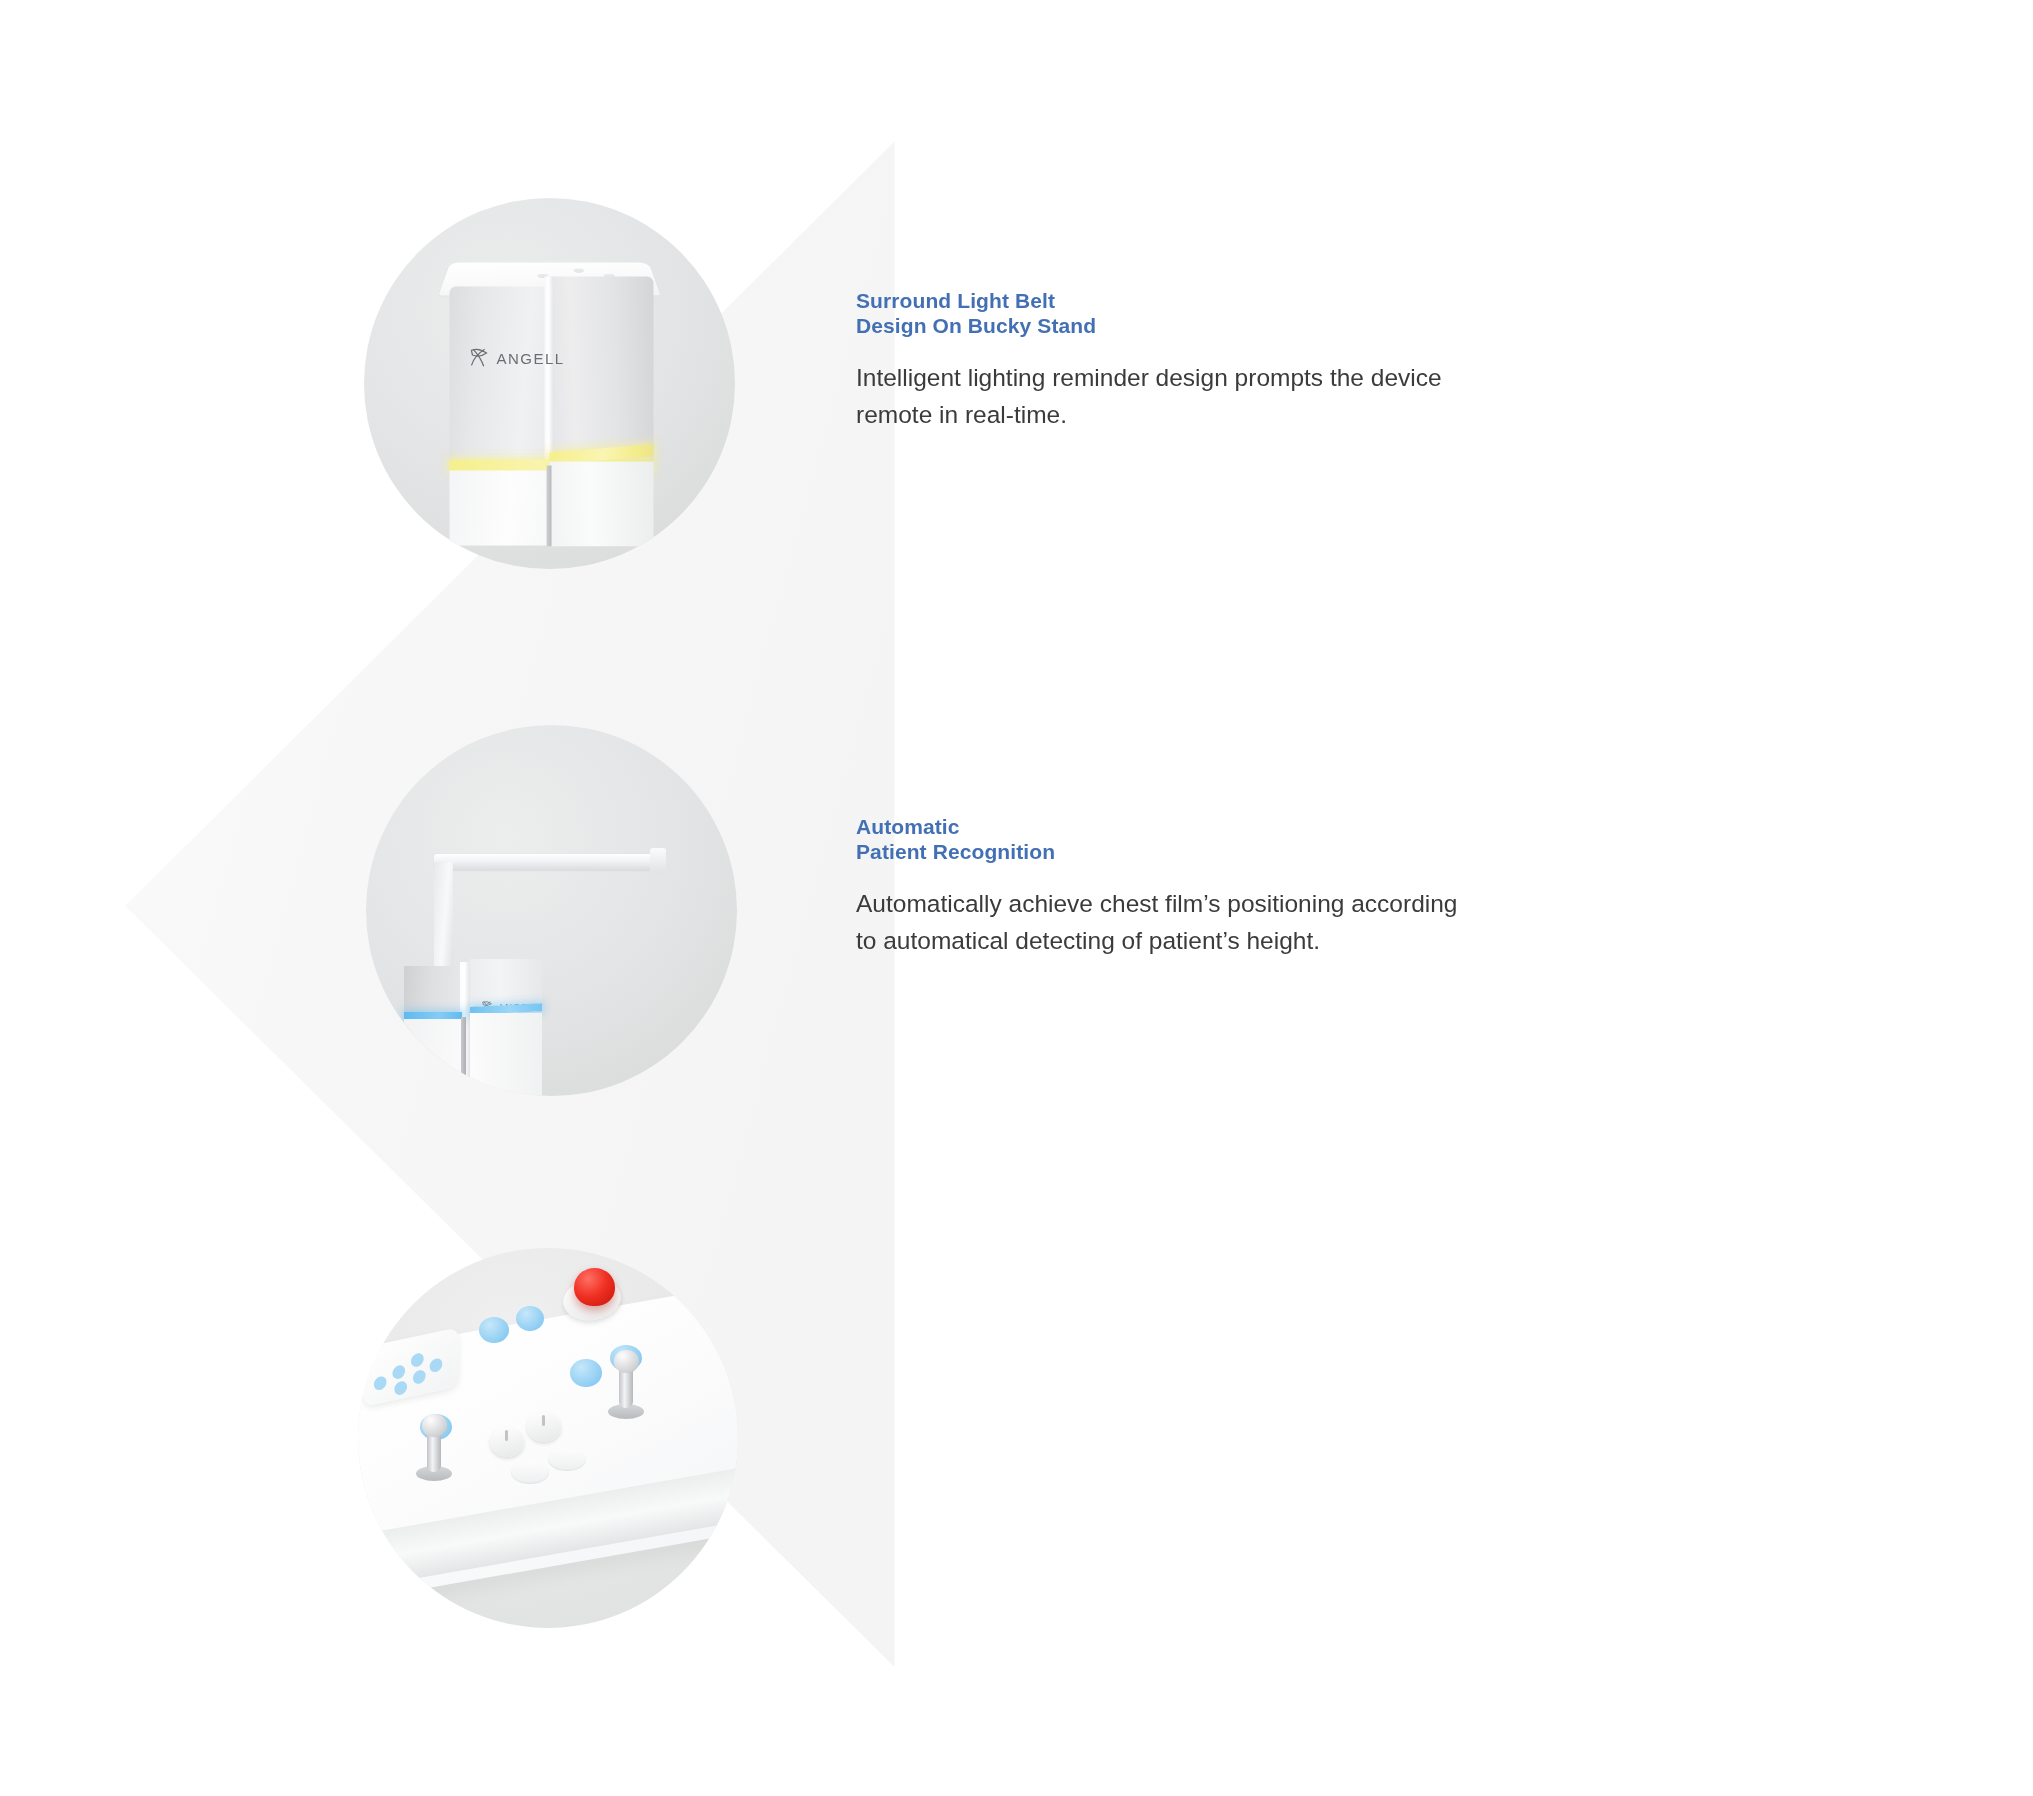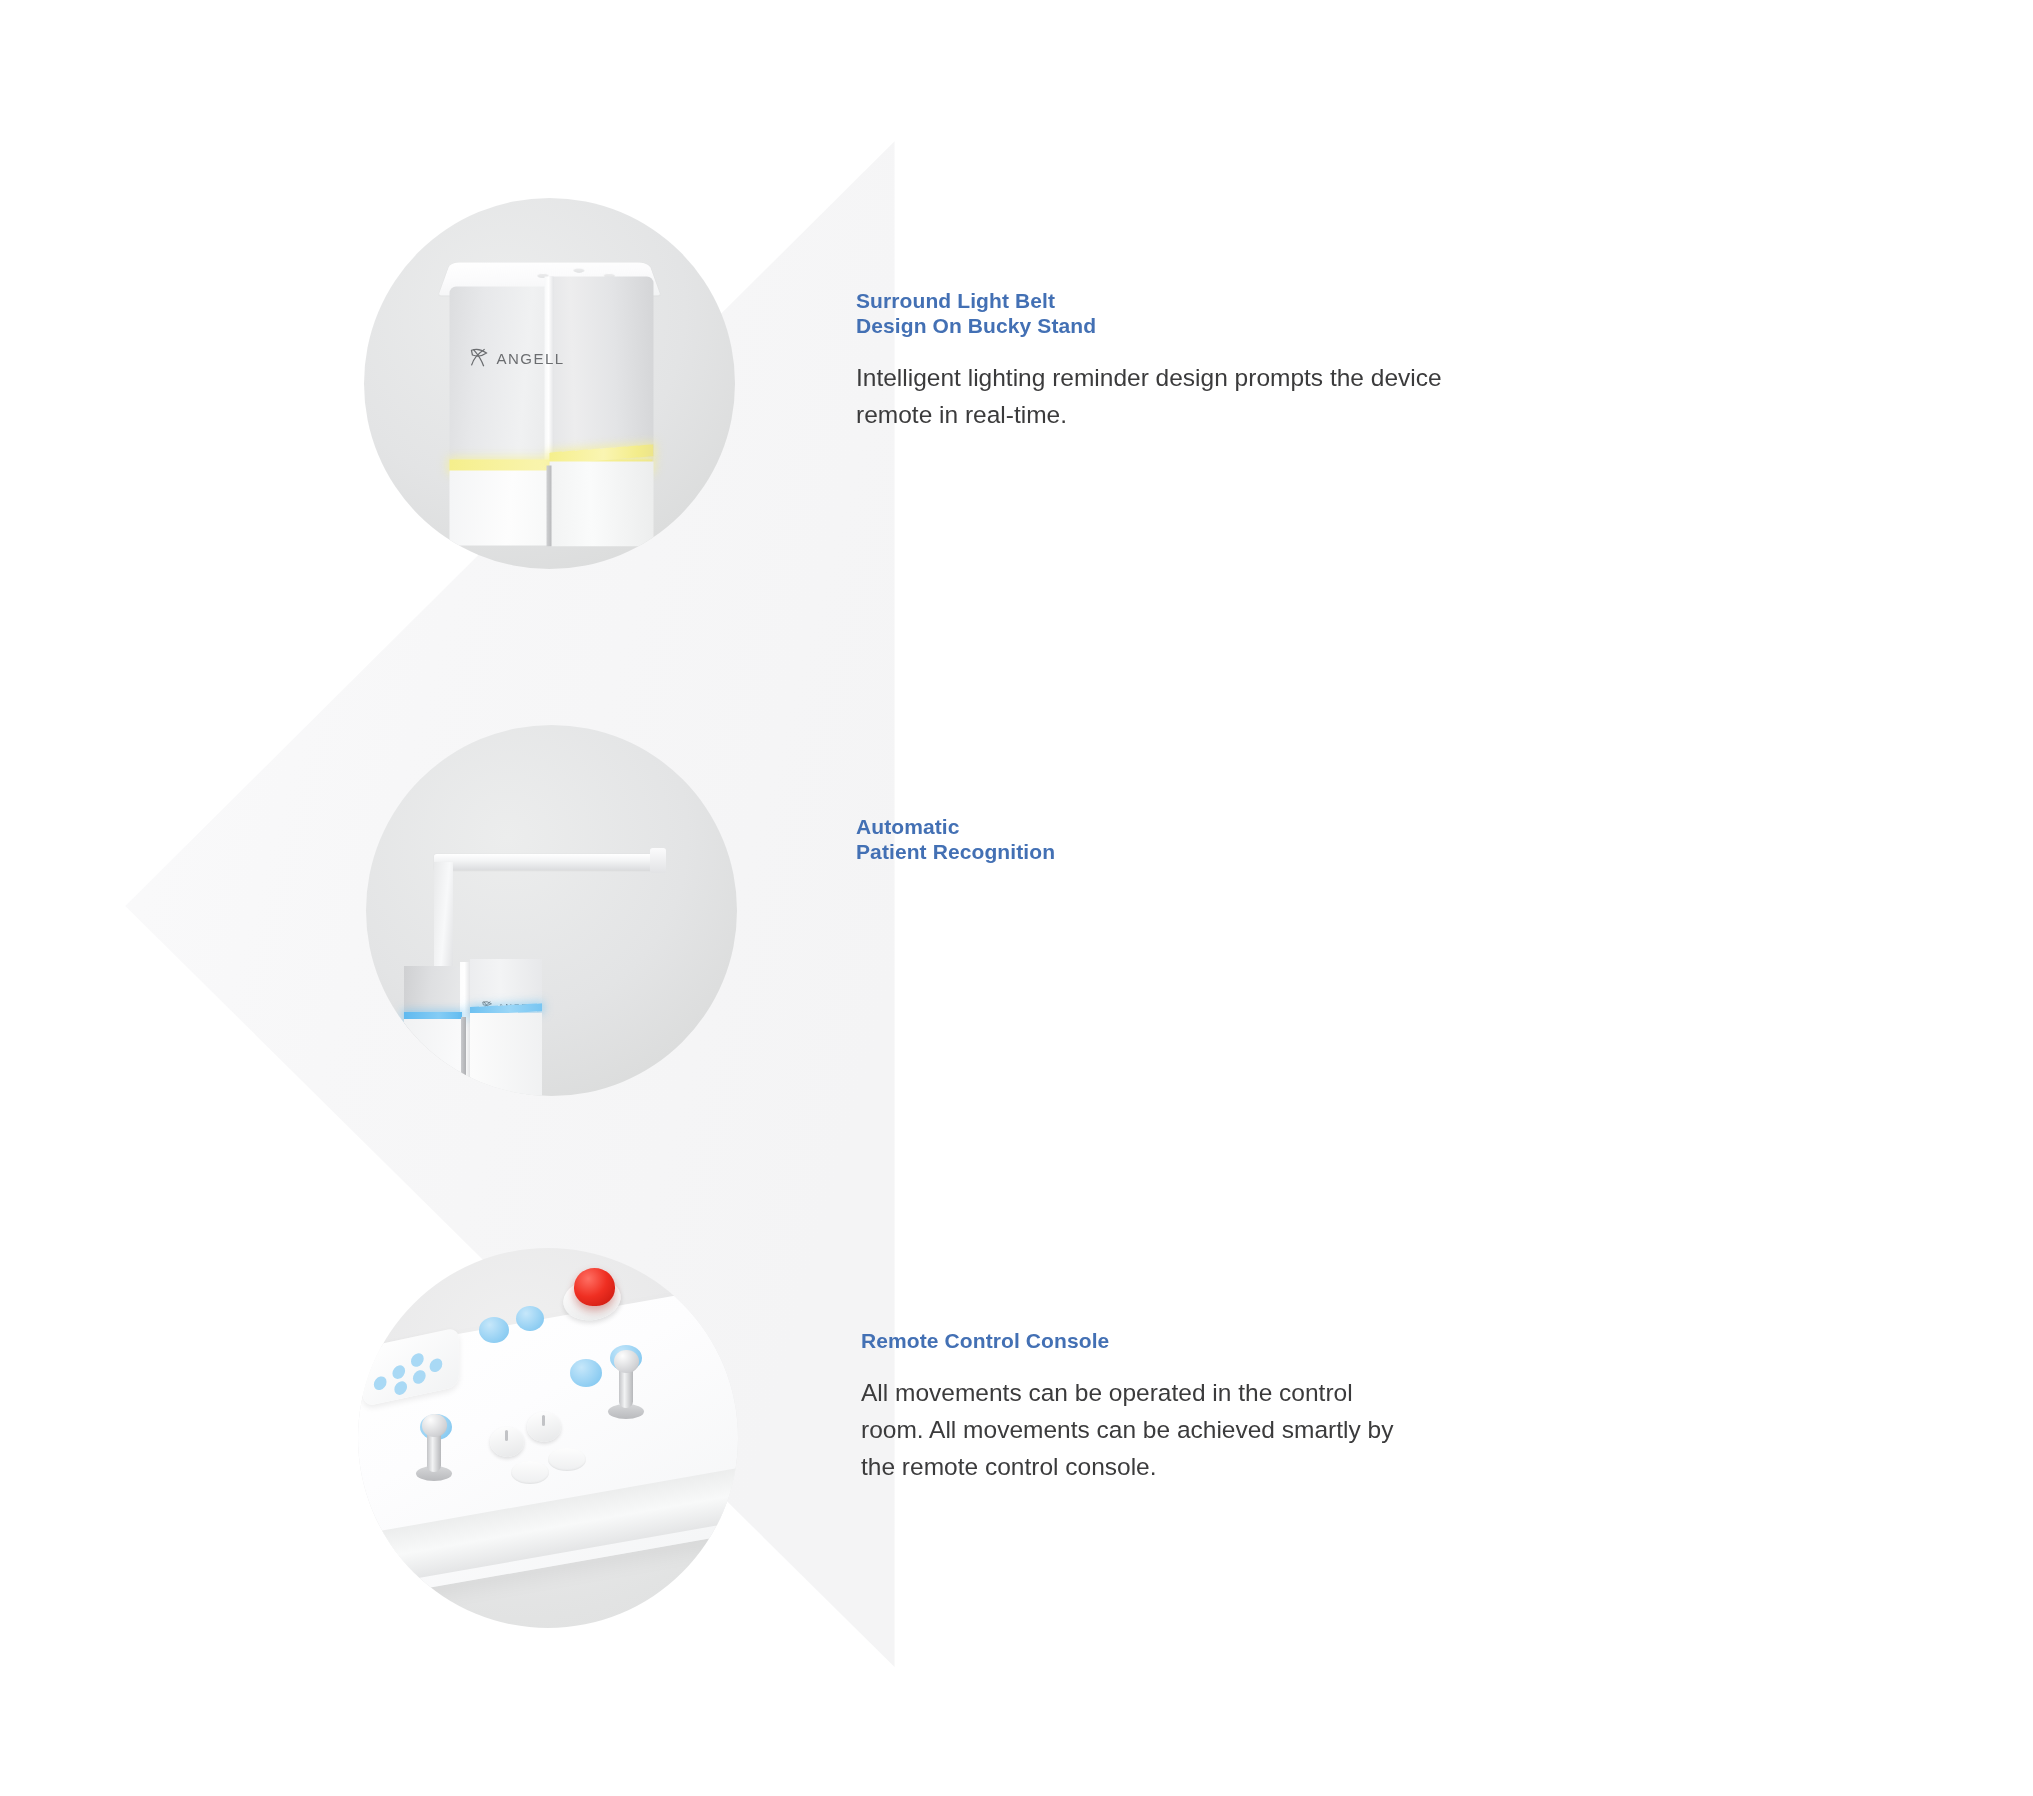--- a/index.html
+++ b/index.html
@@ -323,20 +323,22 @@
       <div class="belt-blue-r"></div>
       <div class="det-base-l"></div>
       <div class="det-base-r"></div>
       <div class="det-base-edge"></div>
     </div>
   </figure>
 
   <div class="feature-text">
     <h2 class="feature-title">Automatic
 Patient Recognition</h2>
+    <p class="feature-desc">Automatically achieve chest film’s positioning according
+to automatical detecting of patient’s height.</p>
   </div>
 </section>
 
 <section class="feature-row" id="feature-row-2">
 
   <figure class="photo-circle">
     <div class="scene">
       <div class="console-body"></div>
       <div class="console-front"></div>
 
@@ -367,20 +369,14 @@
       <span class="joy-knob" style="left:256px; top:102px;"></span>
 
       <span class="knob" style="left:132px; top:179px;"></span>
       <span class="knob" style="left:169px; top:164px;"></span>
 
       <span class="oval-btn" style="left:153px; top:213px;"></span>
       <span class="oval-btn" style="left:190px; top:200px;"></span>
     </div>
   </figure>
 
-  <div class="feature-text">
-    <h2 class="feature-title">Remote Control Console</h2>
-    <p class="feature-desc">All movements can be operated in the control
-room. All movements can be achieved smartly by
-the remote control console.</p>
-  </div>
 </section>
 
 
 </body></html>

